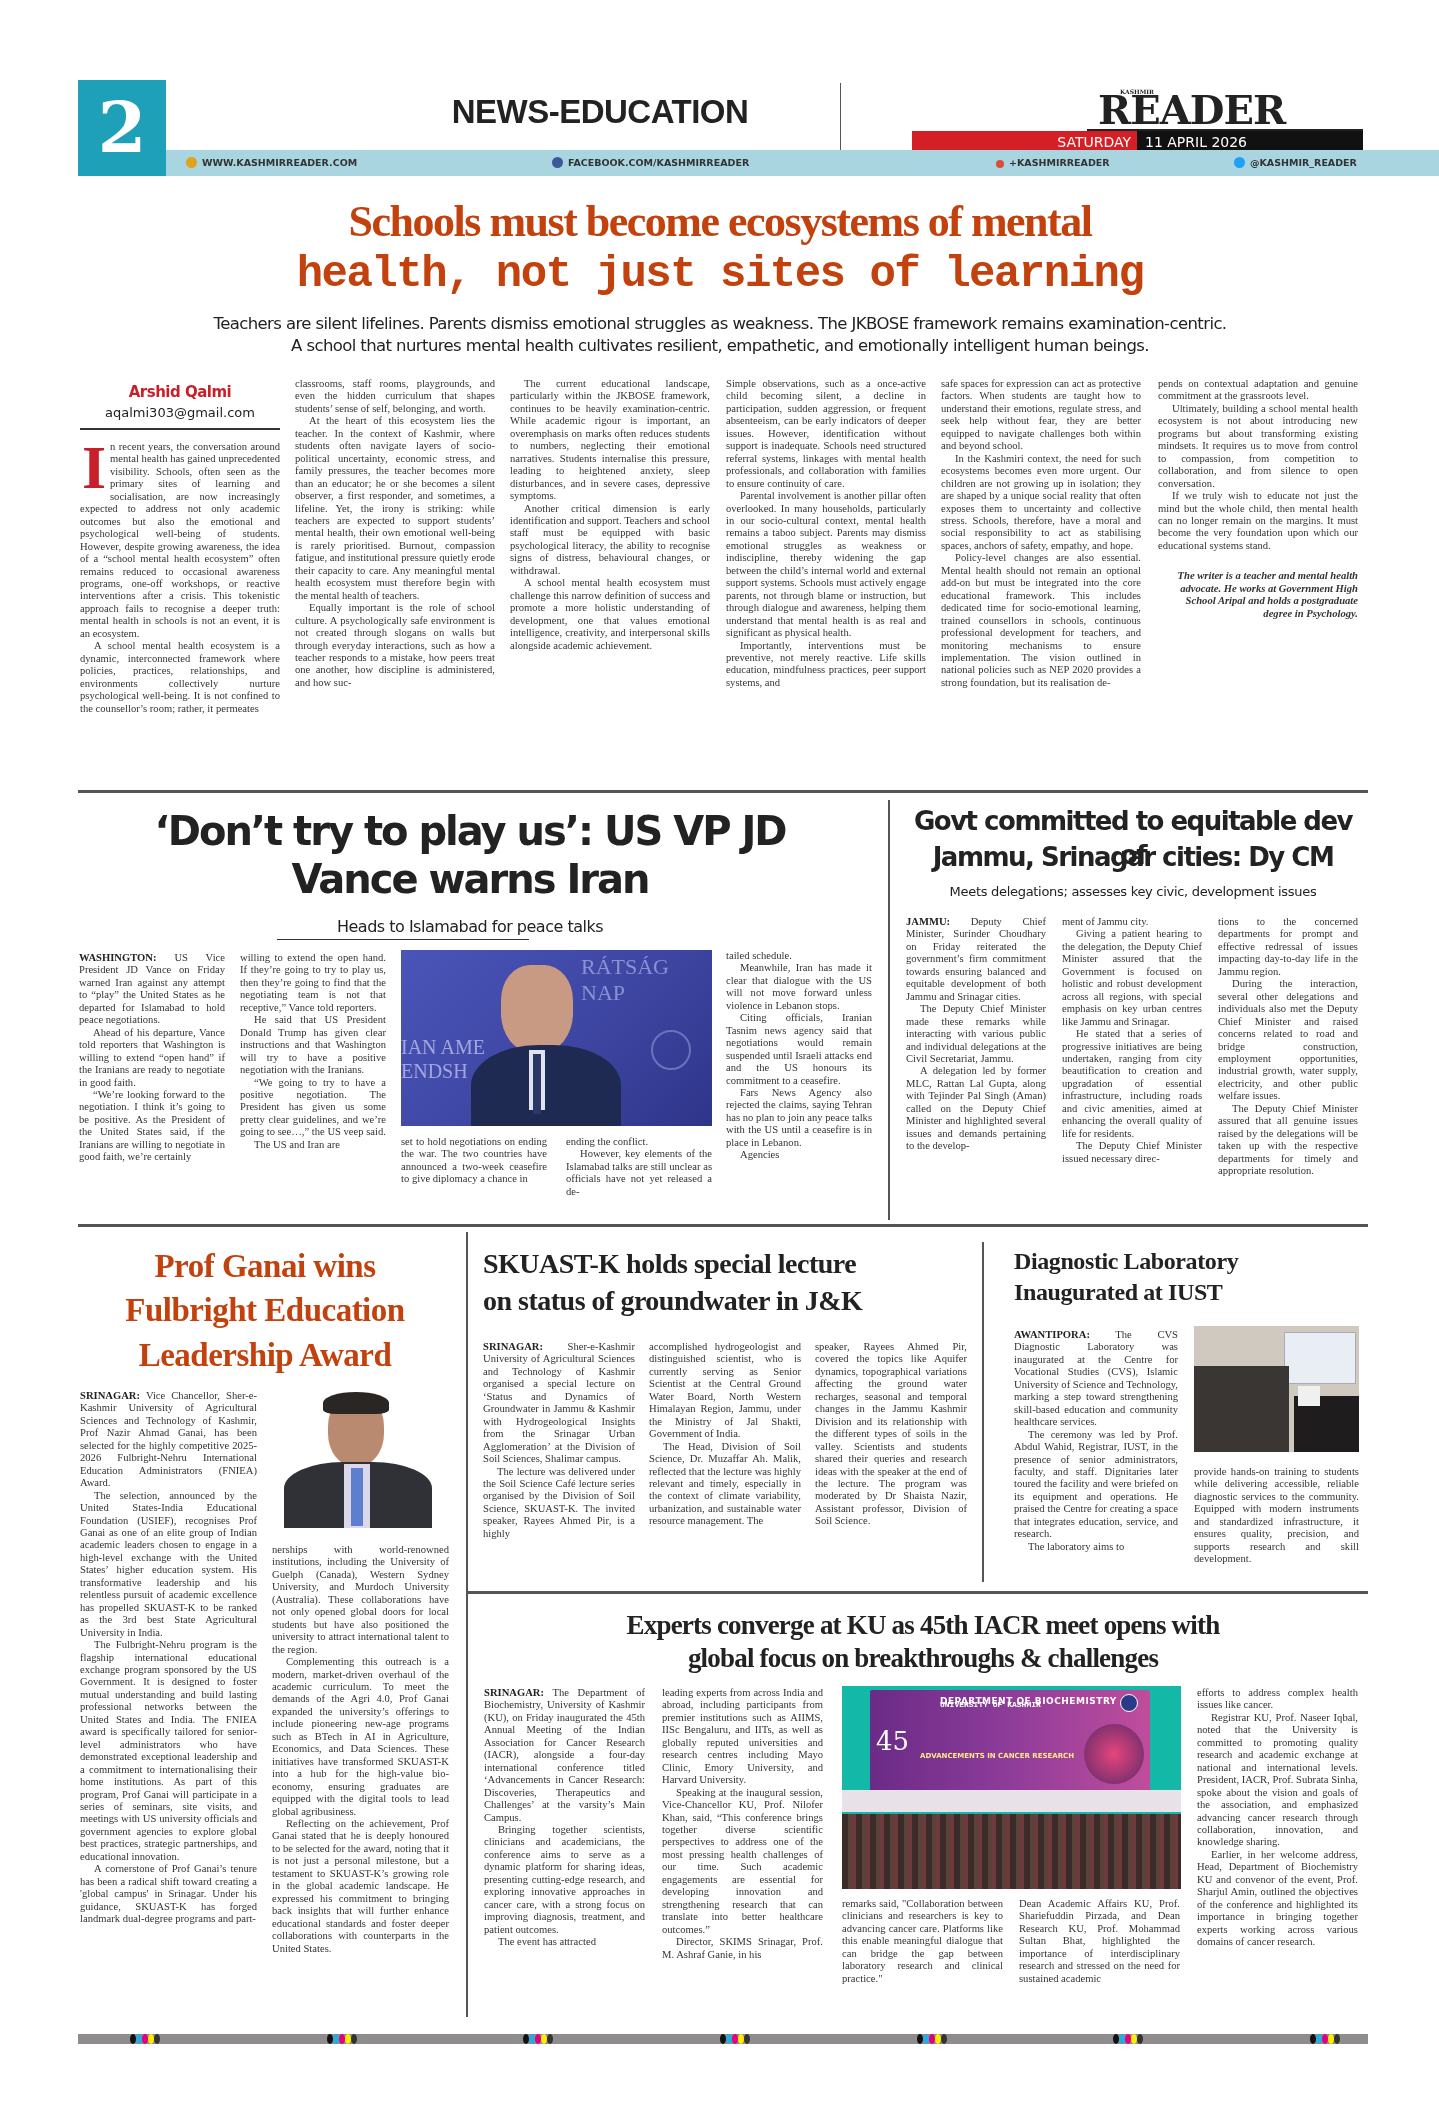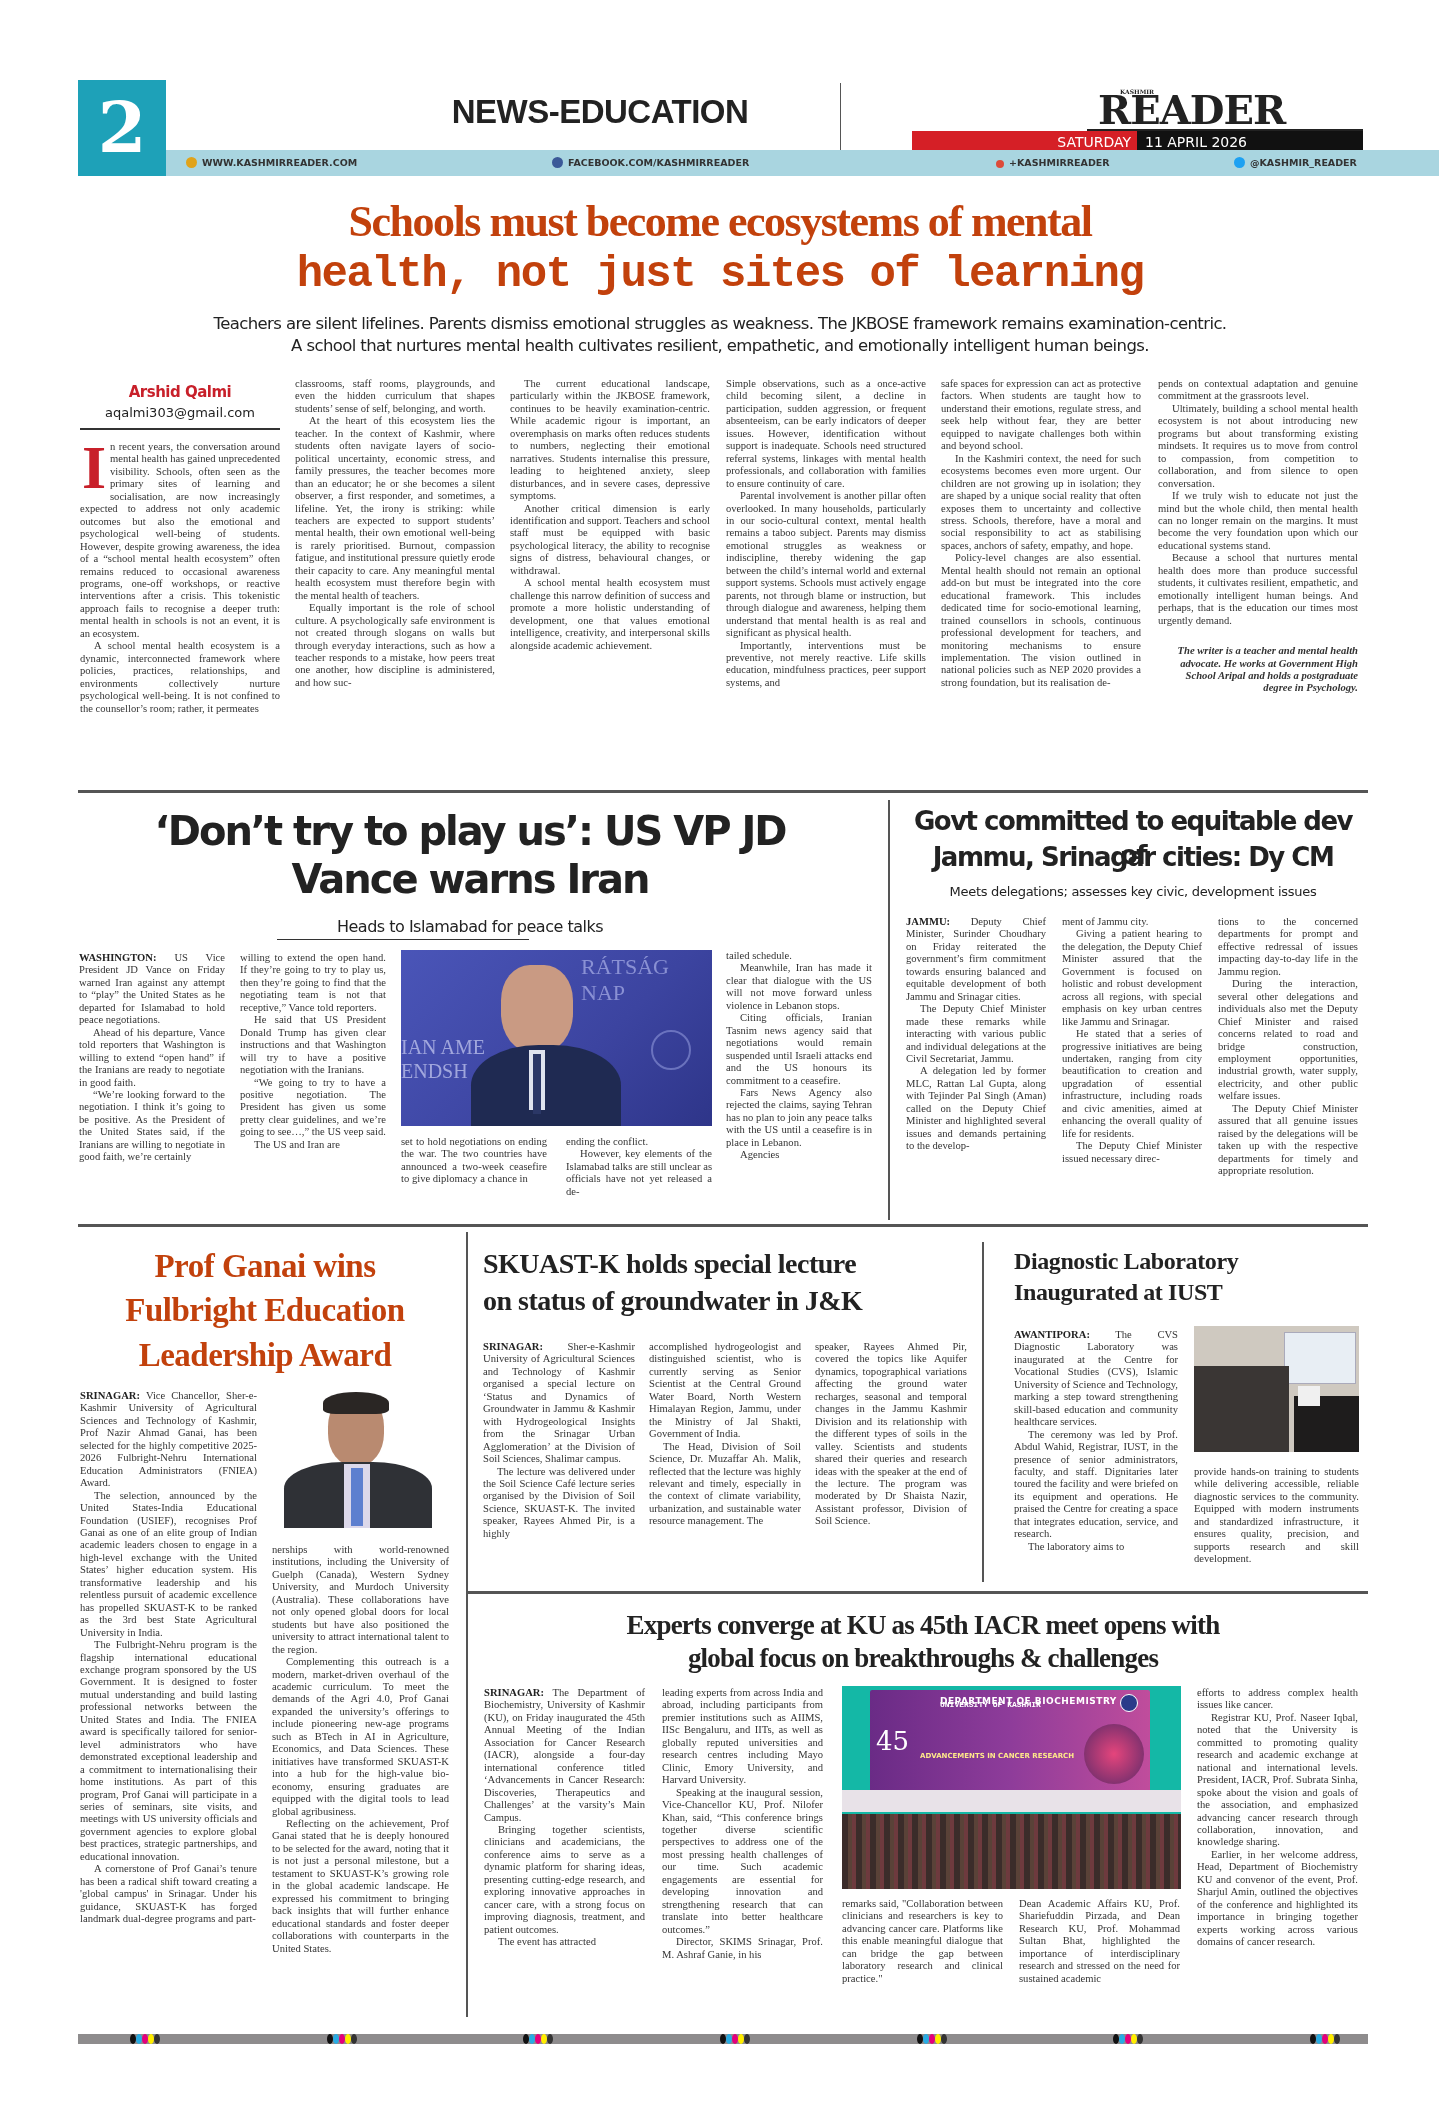--- a/index.html
+++ b/index.html
@@ -84,21 +84,20 @@
   </div>
   <div class="col body-text" style="left:941px;top:378px;width:200px">
     <p class="first">safe spaces for expression can act as protective factors. When students are taught how to understand their emotions, regulate stress, and seek help without fear, they are better equipped to navigate challenges both within and beyond school.</p>
     <p>In the Kashmiri context, the need for such ecosystems becomes even more urgent. Our children are not growing up in isolation; they are shaped by a unique social reality that often exposes them to uncertainty and collective stress. Schools, therefore, have a moral and social responsibility to act as stabilising spaces, anchors of safety, empathy, and hope.</p>
     <p>Policy-level changes are also essential. Mental health should not remain an optional add-on but must be integrated into the core educational framework. This includes dedicated time for socio-emotional learning, trained counsellors in schools, continuous professional development for teachers, and monitoring mechanisms to ensure implementation. The vision outlined in national policies such as NEP 2020 provides a strong foundation, but its realisation de-</p>
   </div>
   <div class="col body-text" style="left:1158px;top:378px;width:200px">
     <p class="first">pends on contextual adaptation and genuine commitment at the grassroots level.</p>
     <p>Ultimately, building a school mental health ecosystem is not about introducing new programs but about transforming existing mindsets. It requires us to move from control to compassion, from competition to collaboration, and from silence to open conversation.</p>
     <p>If we truly wish to educate not just the mind but the whole child, then mental health can no longer remain on the margins. It must become the very foundation upon which our educational systems stand.</p>
-    <p>Because a school that nurtures mental health does more than produce successful students, it cultivates resilient, empathetic, and emotionally intelligent human beings. And perhaps, that is the education our times most urgently demand.</p>
     <p style="margin-top:18px;text-align:right;font-weight:bold;font-style:italic;text-indent:0">The writer is a teacher and mental health advocate. He works at Government High School Aripal and holds a postgraduate degree in Psychology.</p>
   </div>
 </div>
 <div class="rule" style="left:78px;top:790px;width:1290px"></div>
 
 <div>
   <div class="abs hl-sans" style="left:80px;top:808px;width:780px;font-size:40px;line-height:46px">‘Don’t try to play us’: US VP JD</div>
   <div class="abs hl-sans" style="left:80px;top:856px;width:780px;font-size:40px;line-height:46px">Vance warns Iran</div>
   <div class="abs sub-sans" style="left:80px;top:917px;width:780px;font-size:16px;letter-spacing:-0.5px">Heads to Islamabad for peace talks</div>
   <div class="abs" style="left:277px;top:939px;width:252px;height:1px;background:#333"></div>

